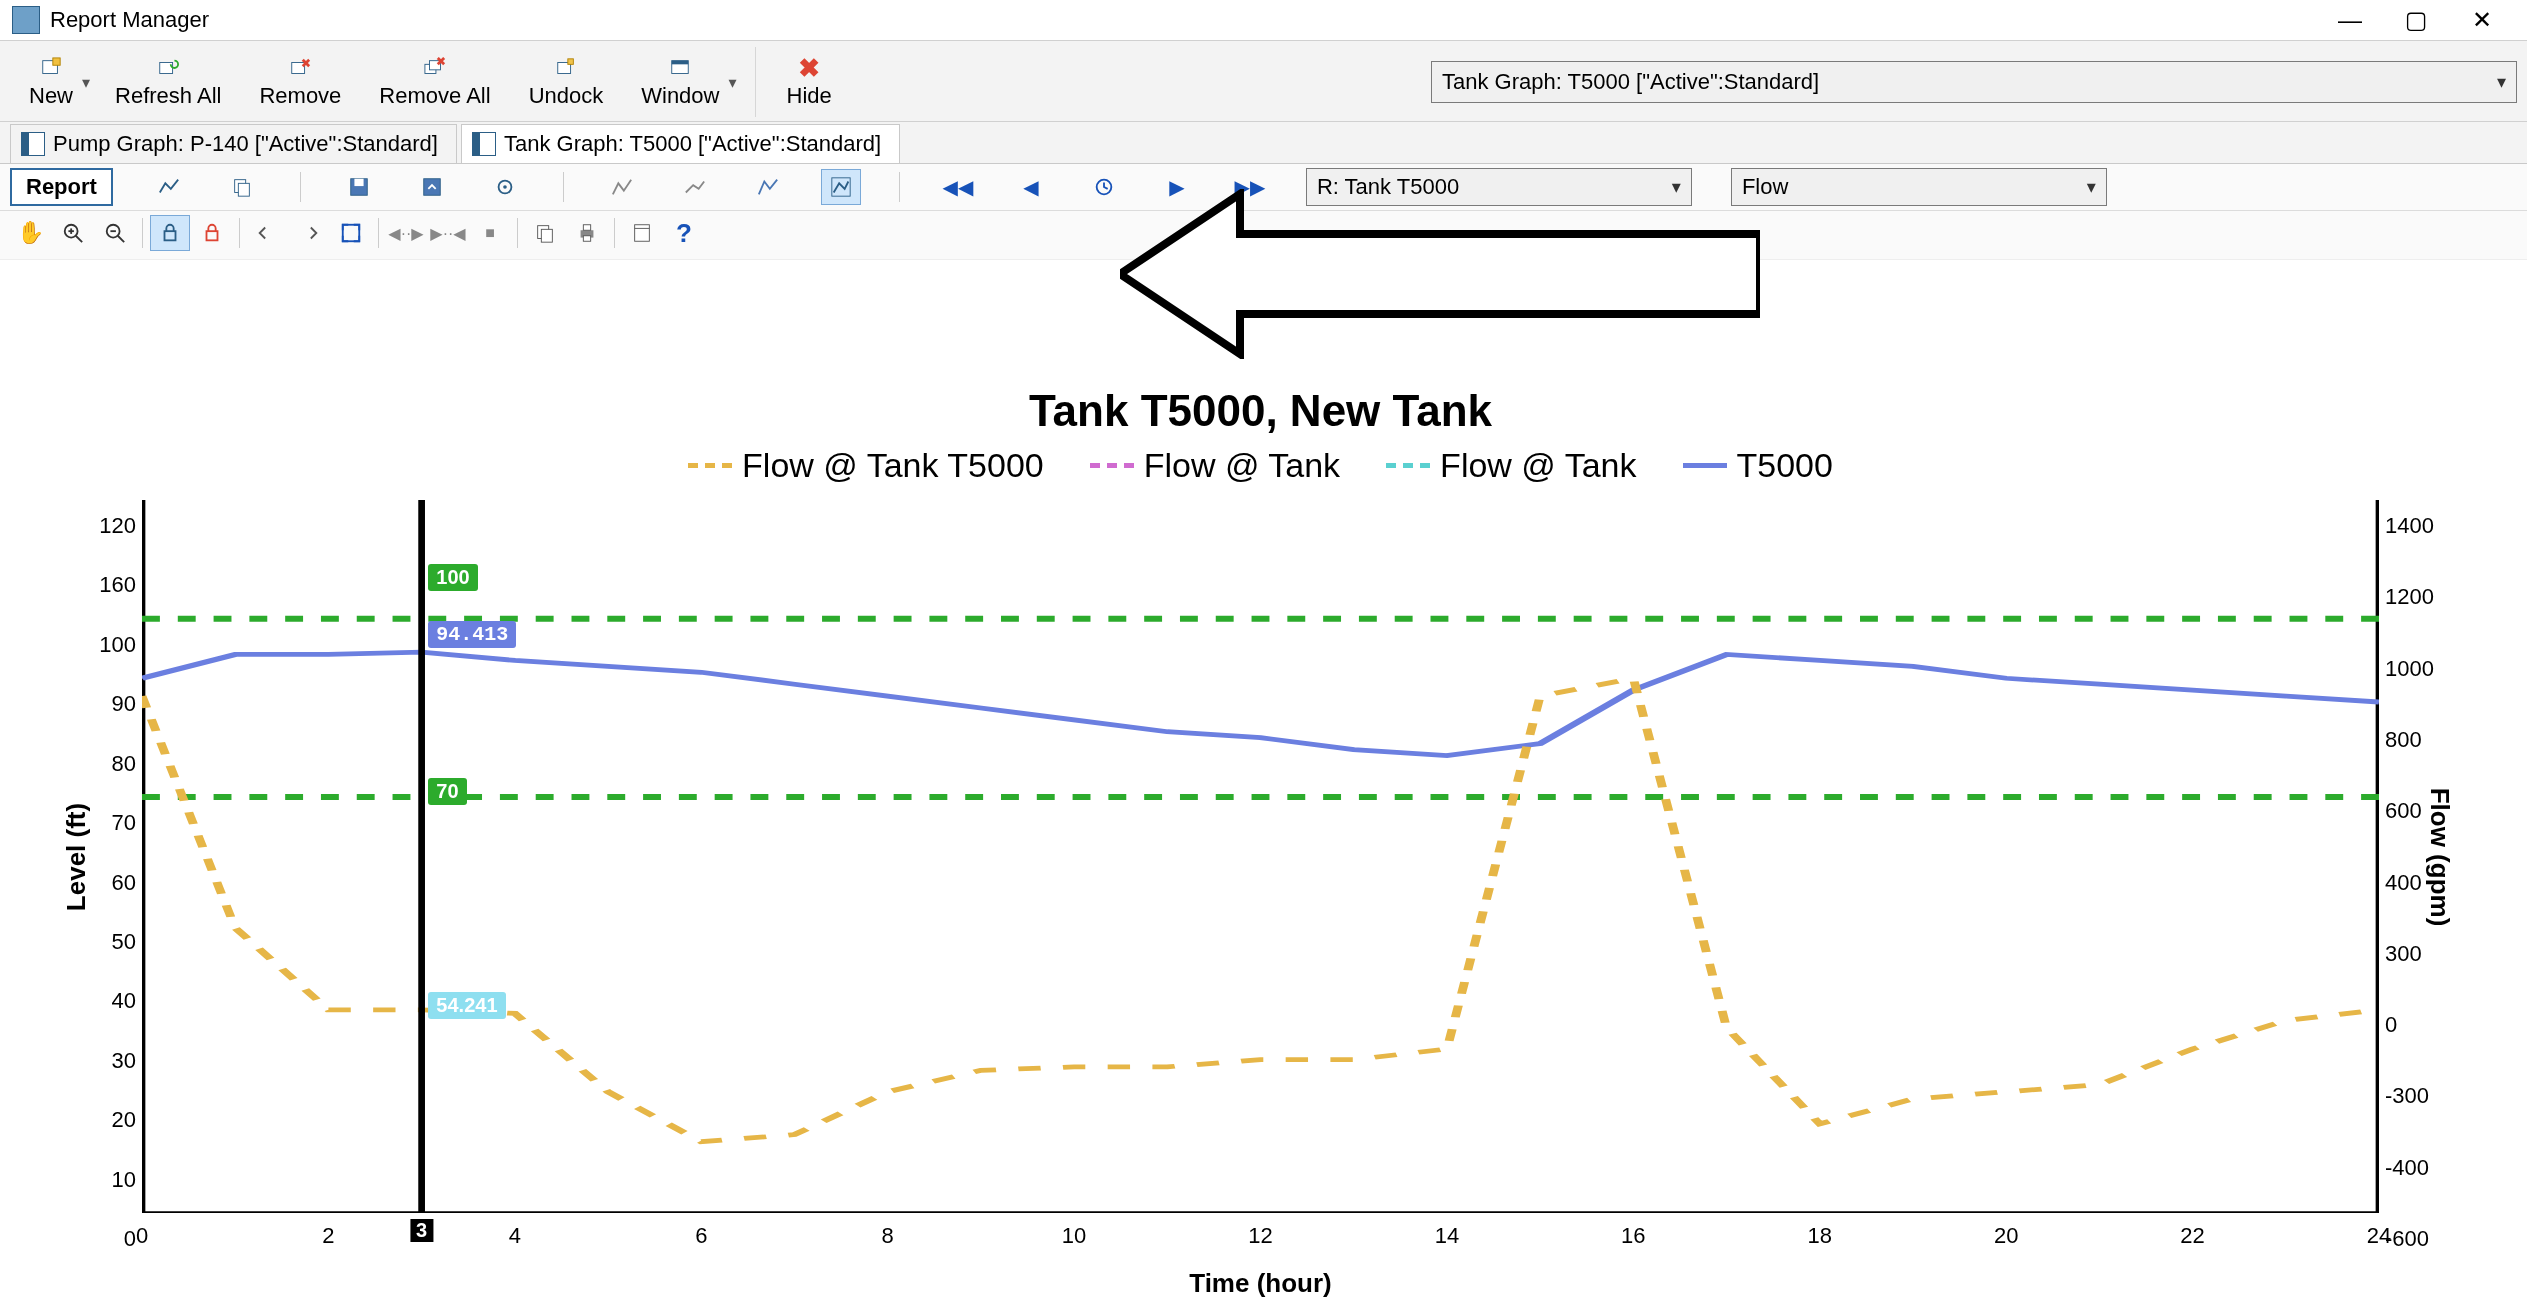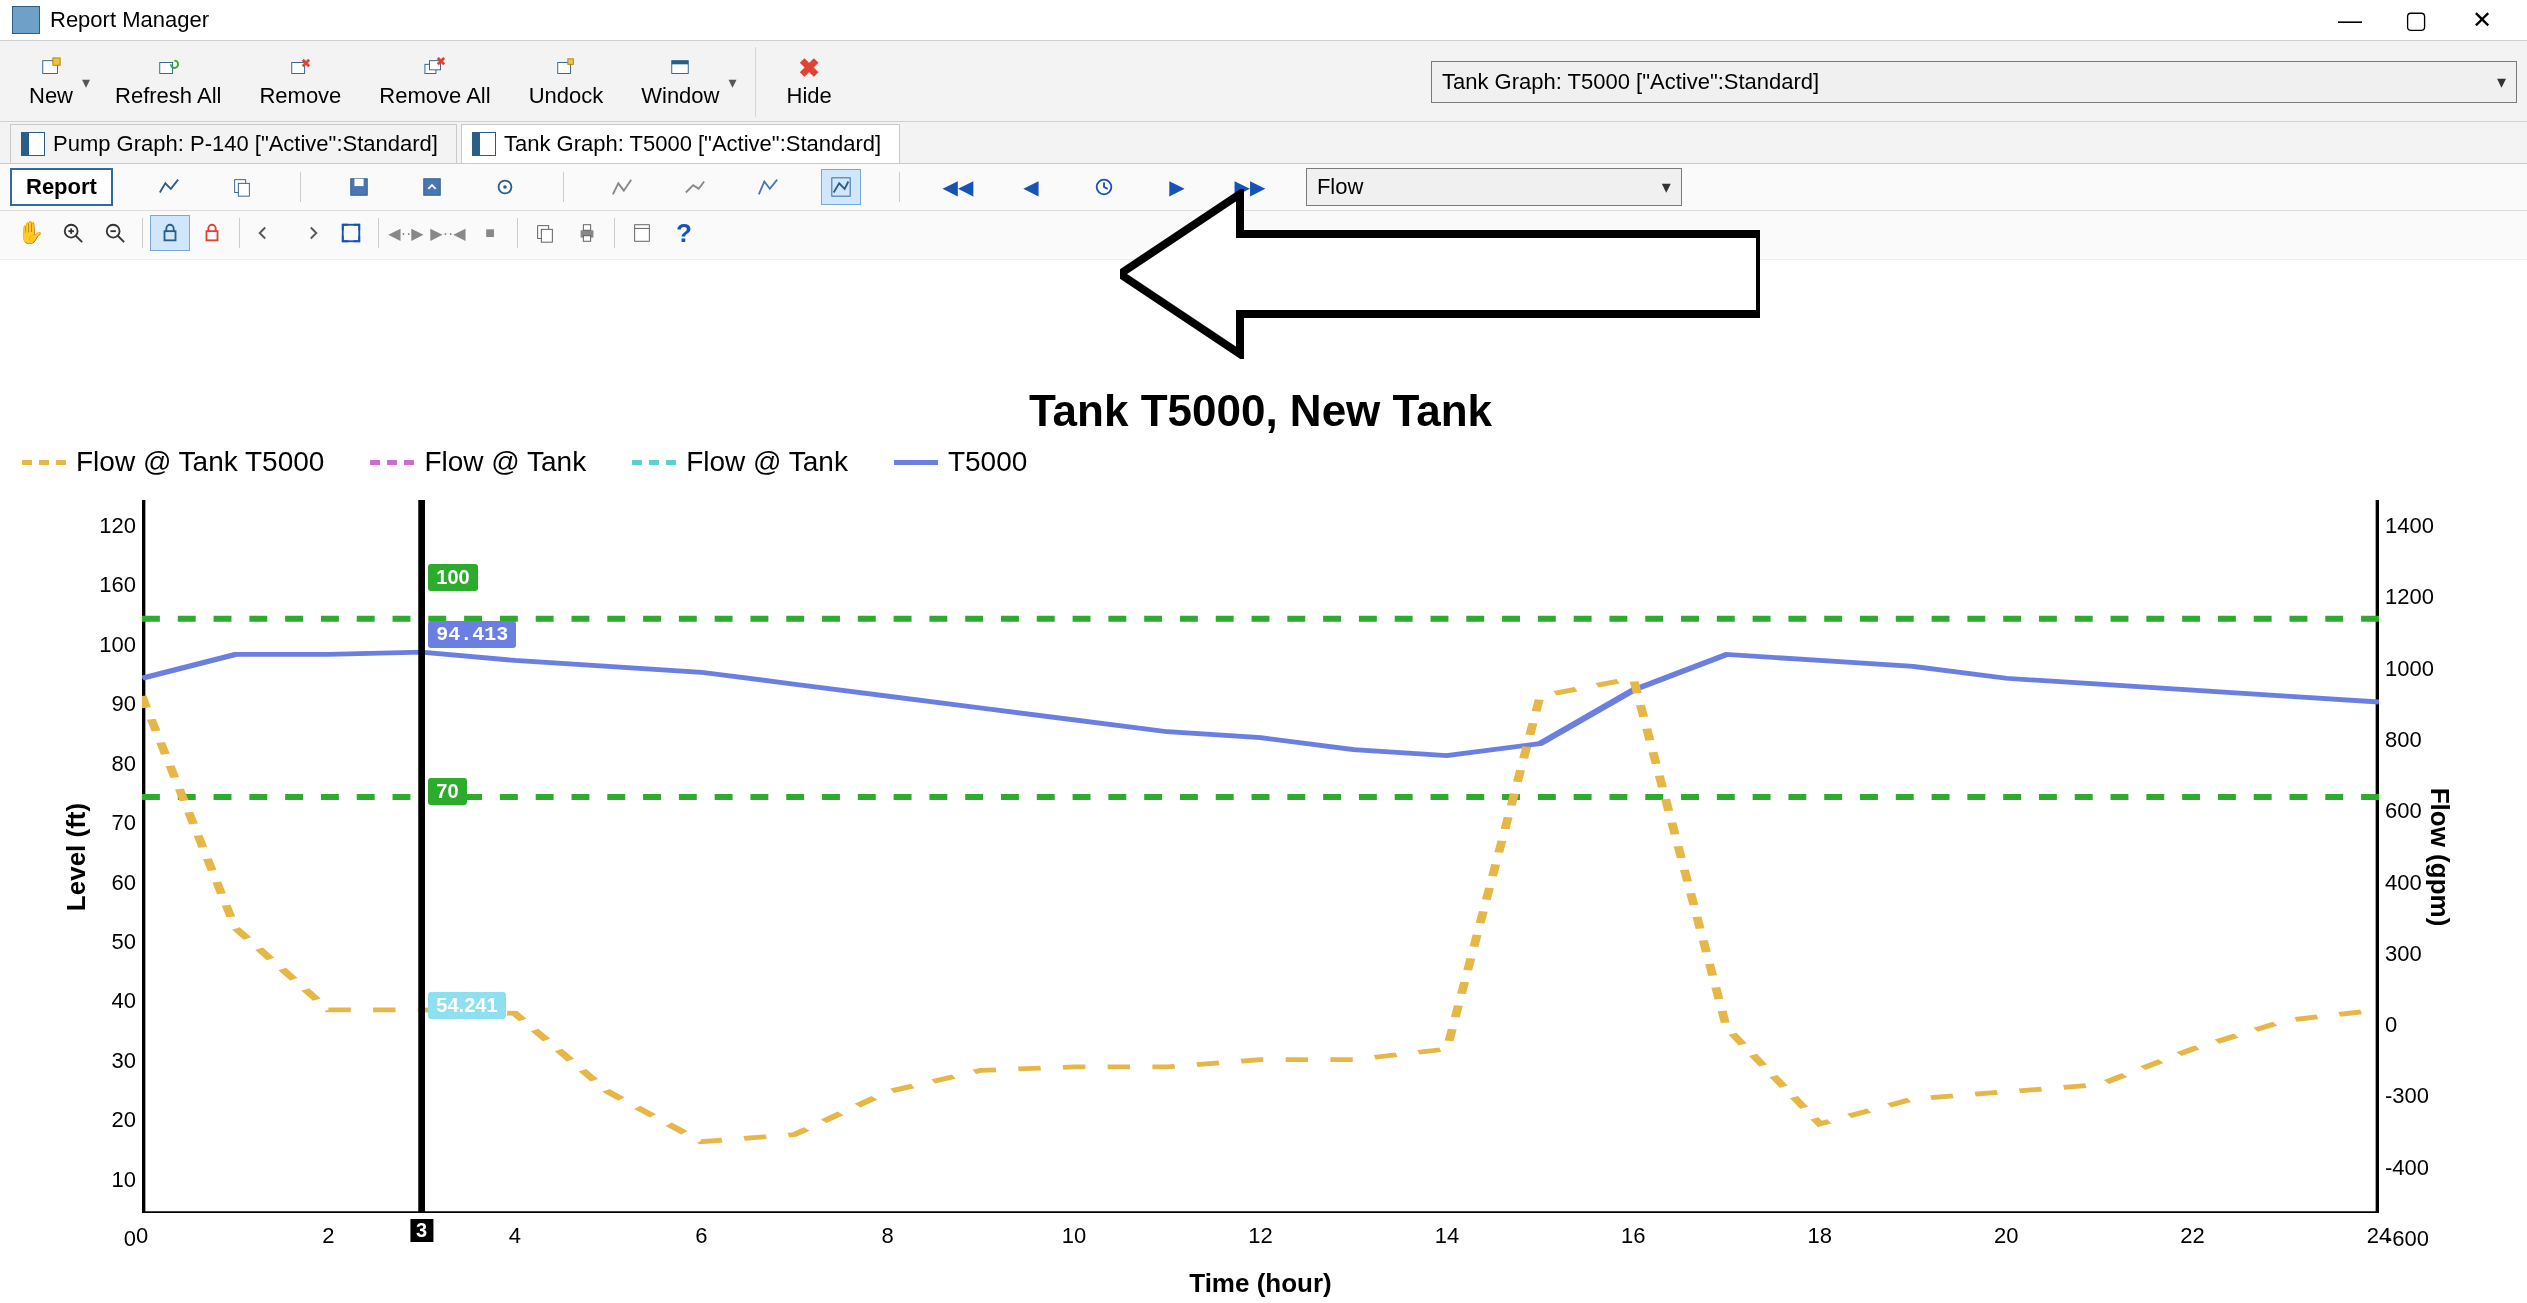--- a/index.html
+++ b/index.html
@@ -40,21 +40,21 @@
 .ctoolbar2{display:flex;align-items:center;padding:4px 10px 8px;background:#fafafa;border-bottom:1px solid #eee;}
 .active-ico{background:#cfe6fb;border:1px solid #7aa9d8;}
 .mini-svg{width:24px;height:22px;}
 
 
 .big-arrow{position:absolute;left:1120px;top:189px;width:640px;height:170px;pointer-events:none;}
 
 
 .chart-wrap{position:absolute;left:22px;right:28px;top:380px;bottom:0;}
 .chart-title{font-size:44px;font-weight:bold;text-align:center;margin:6px 0 10px;}
-.legend{display:flex;justify-content:flex-start;gap:46px;font-size:28px;margin-bottom:8px;}
+.legend{display:flex;justify-content:center;gap:46px;font-size:34px;margin-bottom:8px;}
 .legend-item{display:flex;align-items:center;gap:10px;}
 .lg-sw{width:44px;height:0;border-top-width:5px;border-top-style:dashed;display:inline-block;}
 .lg-sw.solid{border-top-style:solid;}
 .plot-box{position:absolute;left:120px;right:120px;top:120px;bottom:90px;}
 .yaxis-left,.yaxis-right{position:absolute;top:120px;bottom:90px;width:100px;font-size:22px;}
 .yaxis-left{left:20px;text-align:right;}
 .yaxis-right{right:20px;text-align:left;}
 .axis-title-left{position:absolute;left:-20px;top:50%;transform:translateY(-50%) rotate(-90deg);font-size:26px;font-weight:bold;white-space:nowrap;}
 .axis-title-right{position:absolute;right:-30px;top:50%;transform:translateY(-50%) rotate(90deg);font-size:26px;font-weight:bold;white-space:nowrap;}
 .xaxis{position:absolute;left:120px;right:120px;bottom:40px;height:40px;font-size:22px;}
@@ -233,20 +233,23 @@
   <div class="ico-btn" style="color:#1752b8;font-size:20px;">◀</div>
   <div class="ico-btn">
         <svg class="mini-svg" viewBox="0 0 24 24">
           <circle cx="12" cy="12" r="8" fill="none" stroke="#1752b8" stroke-width="2"></circle>
           <polyline points="12,7 12,12 16,14" fill="none" stroke="#1752b8" stroke-width="2"></polyline>
         </svg>
       </div>
   <div class="ico-btn" style="color:#1752b8;font-size:20px;">▶</div>
   <div class="ico-btn" style="color:#1752b8;font-size:20px;">▶▶</div>
 
+  <div class="nav-dd el">
+    <span>R: Tank T5000</span>
+  </div>
   <div class="nav-dd prop">
     <span>Flow</span>
   </div>
 </div>
 
 <div class="ctoolbar2">
   <div class="ico-btn" style="font-size:22px;">✋</div>
   <div class="ico-btn">
         <svg class="mini-svg" viewBox="0 0 24 24">
           <circle cx="10" cy="10" r="7" fill="none" stroke="#333" stroke-width="2"></circle>

